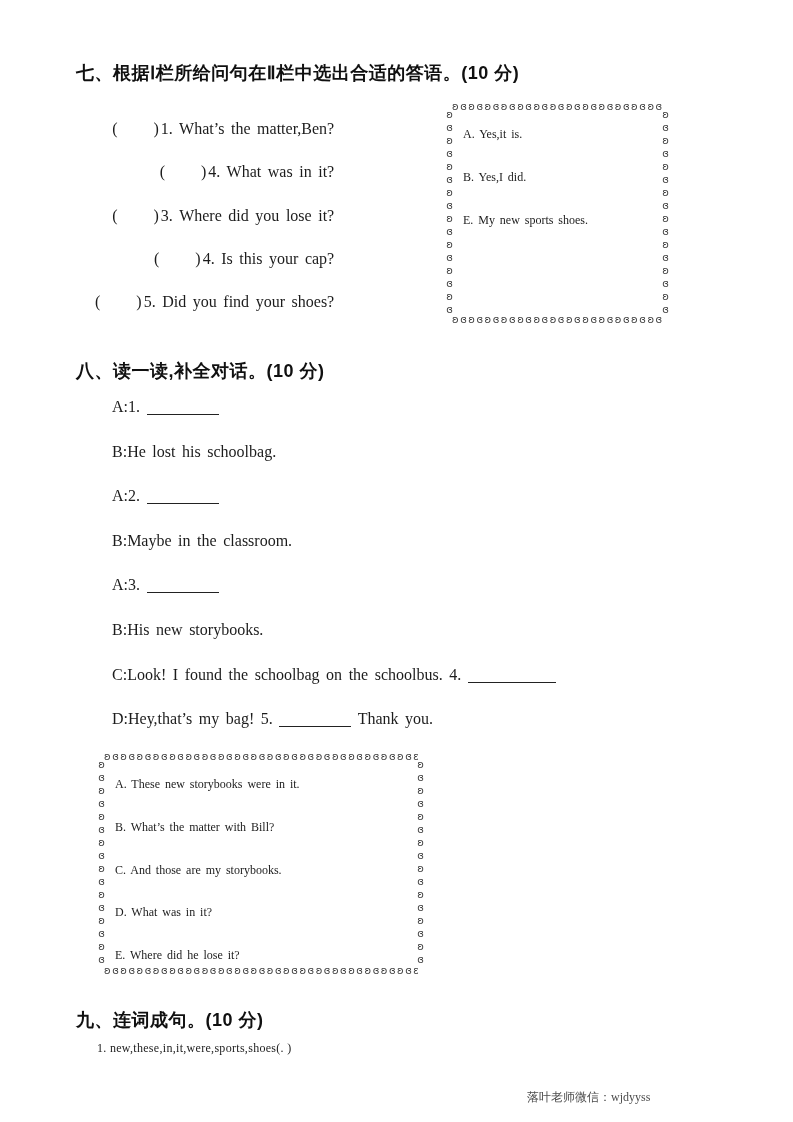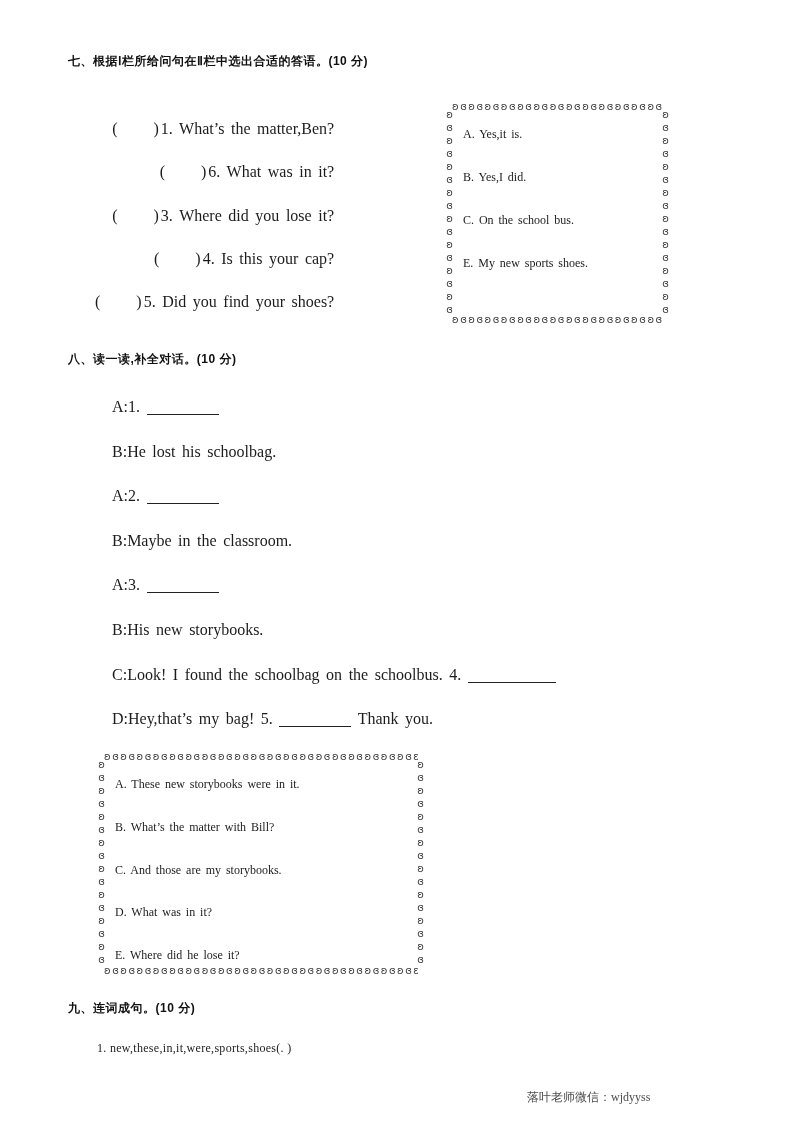--- a/index.html
+++ b/index.html
@@ -6,23 +6,23 @@
   .page {
     position:relative;
     width:793px; height:1122px;
     margin:0 auto;
     background:#ffffff;
     color:#1c1c1c;
     overflow:hidden;
     font-family:"Liberation Serif", serif;
   }
   .cn-title {
-    position:absolute; left:68px; margin:0;
+    position:absolute; left:68px; margin:8px;
     font-family:"Liberation Sans", sans-serif;
-    font-weight:700; font-size:12px; letter-spacing:0.5px;
+    font-weight:700; font-size:18px; letter-spacing:0.5px;
     color:#101010; white-space:nowrap;
   }
   .t7 { top:53px; }
   .t8 { top:351px; }
   .t9 { top:1000px; }
 
   
   .questions {
     position:absolute; left:95px; top:107px;
     margin:0; padding:0; list-style:none;
@@ -87,42 +87,41 @@
 
 <div class="page">
 
   <h2 class="cn-title t7">七、根据Ⅰ栏所给问句在Ⅱ栏中选出合适的答语。(10 分)</h2>
 
   <ul class="questions">
     <li>
       <span>(</span><span class="paren-gap"></span><span>)</span><span class="qtext">1. What’s the matter,Ben?</span>
     </li>
     <li>
-      <span>(</span><span class="paren-gap"></span><span>)</span><span class="qtext">6. What was in it?</span>
+      <span>(</span><span class="paren-gap"></span><span>)</span><span class="qtext">4. What was in it?</span>
     </li>
     <li>
       <span>(</span><span class="paren-gap"></span><span>)</span><span class="qtext">3. Where did you lose it?</span>
     </li>
     <li>
       <span>(</span><span class="paren-gap"></span><span>)</span><span class="qtext">4. Is this your cap?</span>
     </li>
     <li>
       <span>(</span><span class="paren-gap"></span><span>)</span><span class="qtext">5. Did you find your shoes?</span>
     </li>
   </ul>
 
   <div class="deco-box box1">
     <div class="deco top">ʚɞʚɞʚɞʚɞʚɞʚɞʚɞʚɞʚɞʚɞʚɞʚɞʚɞʚɞʚɞʚɞʚɞʚɞʚɞʚɞʚɞʚɞʚɞʚɞʚɞʚɞʚɞʚɞʚɞʚɞʚɞʚɞʚɞʚɞʚɞʚɞʚɞʚɞʚɞʚɞʚɞʚɞʚɞʚɞʚɞʚɞʚɞʚɞ</div>
     <div class="deco bottom">ʚɞʚɞʚɞʚɞʚɞʚɞʚɞʚɞʚɞʚɞʚɞʚɞʚɞʚɞʚɞʚɞʚɞʚɞʚɞʚɞʚɞʚɞʚɞʚɞʚɞʚɞʚɞʚɞʚɞʚɞʚɞʚɞʚɞʚɞʚɞʚɞʚɞʚɞʚɞʚɞʚɞʚɞʚɞʚɞʚɞʚɞʚɞʚɞ</div>
     <div class="deco left">ʚɞʚɞʚɞʚɞʚɞʚɞʚɞʚɞʚɞʚɞʚɞʚɞʚɞʚɞʚɞʚɞʚɞʚɞʚɞʚɞʚɞʚɞʚɞʚɞʚɞʚɞʚɞʚɞʚɞʚɞʚɞʚɞʚɞʚɞʚɞʚɞʚɞʚɞʚɞʚɞʚɞʚɞʚɞʚɞʚɞʚɞʚɞʚɞ</div>
     <div class="deco right">ʚɞʚɞʚɞʚɞʚɞʚɞʚɞʚɞʚɞʚɞʚɞʚɞʚɞʚɞʚɞʚɞʚɞʚɞʚɞʚɞʚɞʚɞʚɞʚɞʚɞʚɞʚɞʚɞʚɞʚɞʚɞʚɞʚɞʚɞʚɞʚɞʚɞʚɞʚɞʚɞʚɞʚɞʚɞʚɞʚɞʚɞʚɞʚɞ</div>
     <ul class="opts">
       <li>A. Yes,it is.</li>
       <li>B. Yes,I did.</li>
-      <li>C. On the school bus.</li>
       <li>E. My new sports shoes.</li>
     </ul>
   </div>
 
   <h2 class="cn-title t8">八、读一读,补全对话。(10 分)</h2>
 
   <ul class="dialog">
     <li>
       <span>A:</span><span>1. </span><span class="blank w72"></span>
     </li>

